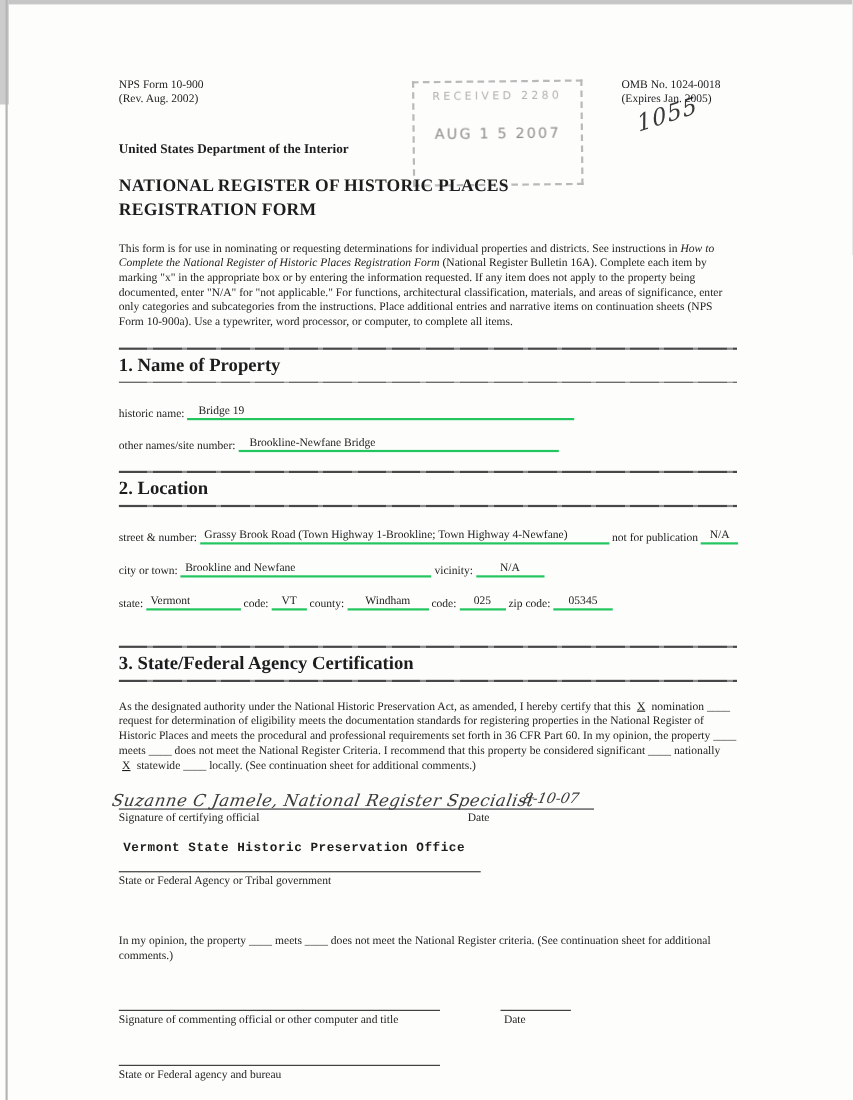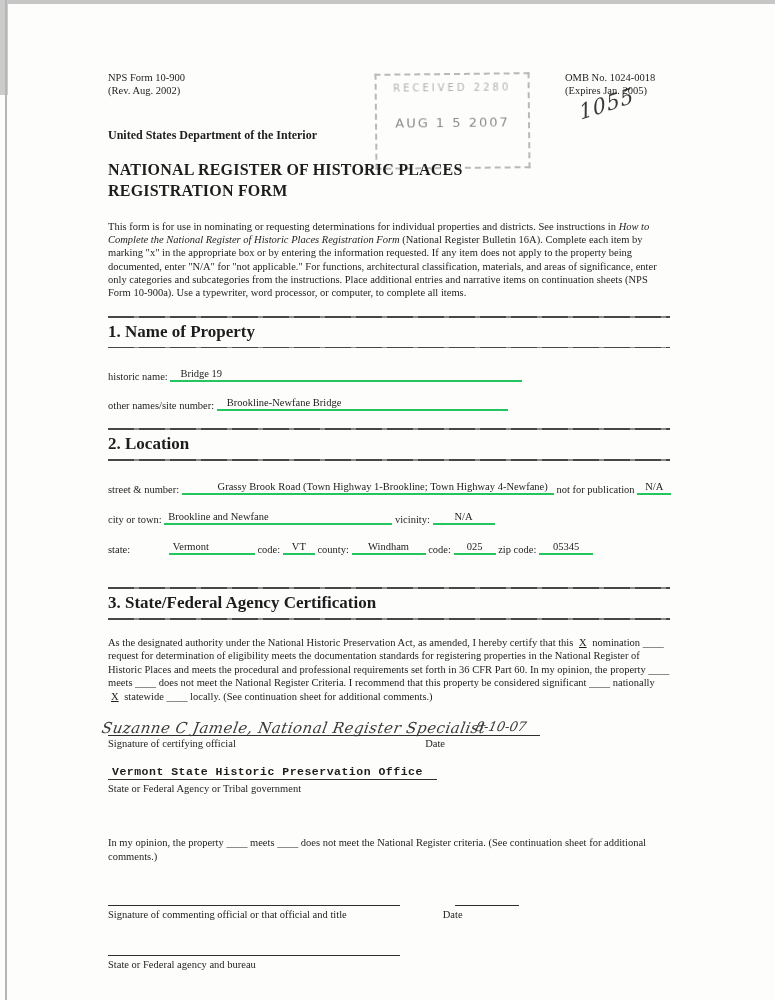--- a/index.html
+++ b/index.html
@@ -62,21 +62,21 @@
 
   .sigline { position:relative; border-bottom:1px solid #2e2e2e; width:432px; height:22px; margin-top:10px; }
   .sig-script { position:absolute; left:-6px; bottom:-2px; font-size:15px; white-space:nowrap;
                 transform:skewX(-10deg); letter-spacing:0.5px; }
   .sig-date { position:absolute; left:368px; bottom:1px; font-size:13px; transform:skewX(-12deg); }
   .under-labels { display:flex; font-size:10.5px; margin-top:2px; }
   .under-labels .dl { margin-left:auto; margin-right:95px; }
 
   .office { margin-top:16px; font-family:"Liberation Mono", monospace; font-weight:bold;
             font-size:11.5px; letter-spacing:0.5px; }
-  .office .val { display:inline-block; border-bottom:1.5px solid #2e2e2e; padding:0 14px 1px 4px; }
+  .office .val { display:inline-block; border-bottom:1.5px solid #2e2e2e; padding:0 14px 14px 4px; }
   .office-label { font-size:10.5px; margin-top:3px; }
 
   .opinion { margin-top:42px; font-size:10.5px; line-height:1.35; width:540px; }
 
   .comment-lines { display:flex; margin-top:32px; align-items:flex-end; }
   .line-a { border-bottom:1px solid #2e2e2e; width:292px; height:10px; }
   .line-b { border-bottom:1px solid #2e2e2e; width:64px; height:10px; margin-left:55px; }
   .comment-labels { display:flex; font-size:10.5px; margin-top:3px; }
   .comment-labels .dl2 { margin-left:96px; }
 
@@ -139,35 +139,35 @@
     </div>
 
     <div style="margin-top:17px;">
       <div class="rule"></div>
       <div class="sec-head">2.  Location</div>
       <div class="rule thin"></div>
     </div>
 
     <div class="frow" style="margin-top:20px;">
       <span>street &amp; number:</span>
-      <span class="fill" style="width:372px; padding-left:4px;text-align:right;">Grassy Brook Road  (Town Highway 1-Brookline; Town Highway 4-Newfane)</span>
+      <span class="fill" style="width:372px; padding-left:4px;">Grassy Brook Road  (Town Highway 1-Brookline; Town Highway 4-Newfane)</span>
       <span>not for publication</span>
       <span class="fill ctr" style="width:34px;">N/A</span>
     </div>
 
     <div class="frow" style="margin-top:16px;">
       <span>city or town:</span>
       <span class="fill" style="width:228px; padding-left:4px;">Brookline and Newfane</span>
       <span>vicinity:</span>
       <span class="fill ctr" style="width:62px;">N/A</span>
     </div>
 
     <div class="frow" style="margin-top:16px;">
       <span>state:</span>
-      <span class="fill" style="width:86px; padding-left:4px;margin-left:36px;">Vermont</span>
+      <span class="fill" style="width:86px; padding-left:4px;">Vermont</span>
       <span>code:</span>
       <span class="fill ctr" style="width:32px;">VT</span>
       <span>county:</span>
       <span class="fill ctr" style="width:74px;">Windham</span>
       <span>code:</span>
       <span class="fill ctr" style="width:42px;">025</span>
       <span>zip code:</span>
       <span class="fill ctr" style="width:54px;">05345</span>
     </div>
 
@@ -193,21 +193,21 @@
     </div>
     <div class="office-label">State or Federal Agency or Tribal government</div>
 
     <div class="opinion">In my opinion, the property ____ meets ____ does not meet the National Register criteria. (See continuation sheet for additional comments.)</div>
 
     <div class="comment-lines">
       <div class="line-a"></div>
       <div class="line-b"></div>
     </div>
     <div class="comment-labels">
-      <span>Signature of commenting official or that official and title</span>
+      <span>Signature of commenting official or other computer and title</span>
       <span class="dl2">Date</span>
     </div>
 
     <div class="bureau-line"></div>
     <div class="bureau-label">State or Federal agency and bureau</div>
 
   </div>
 </div>
 
 </body></html>

